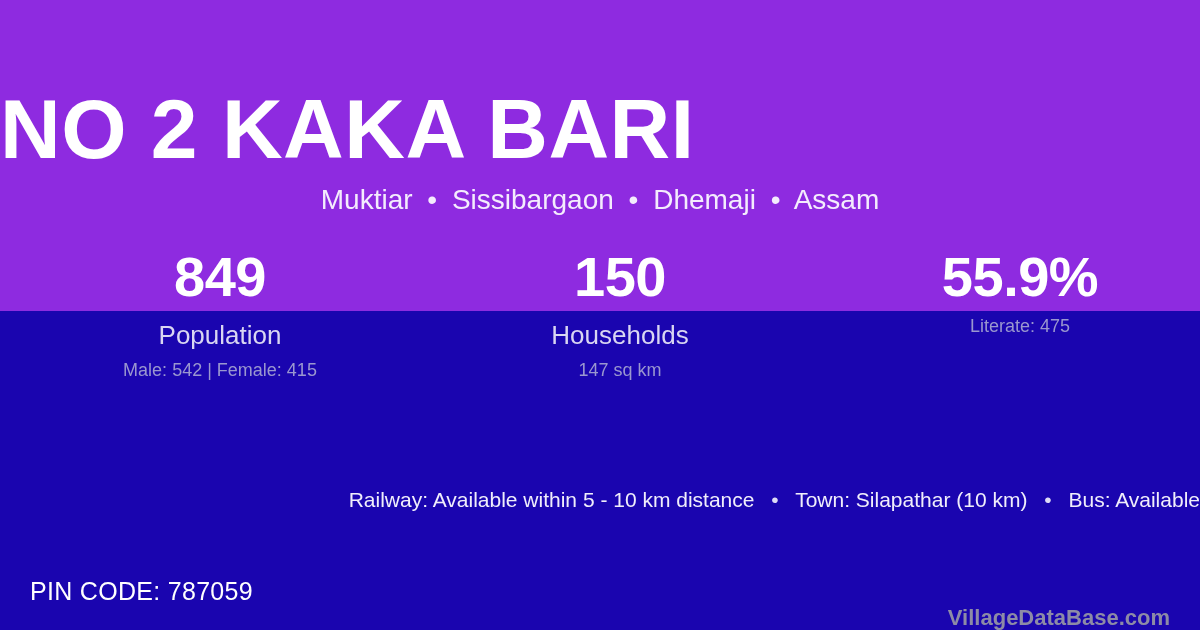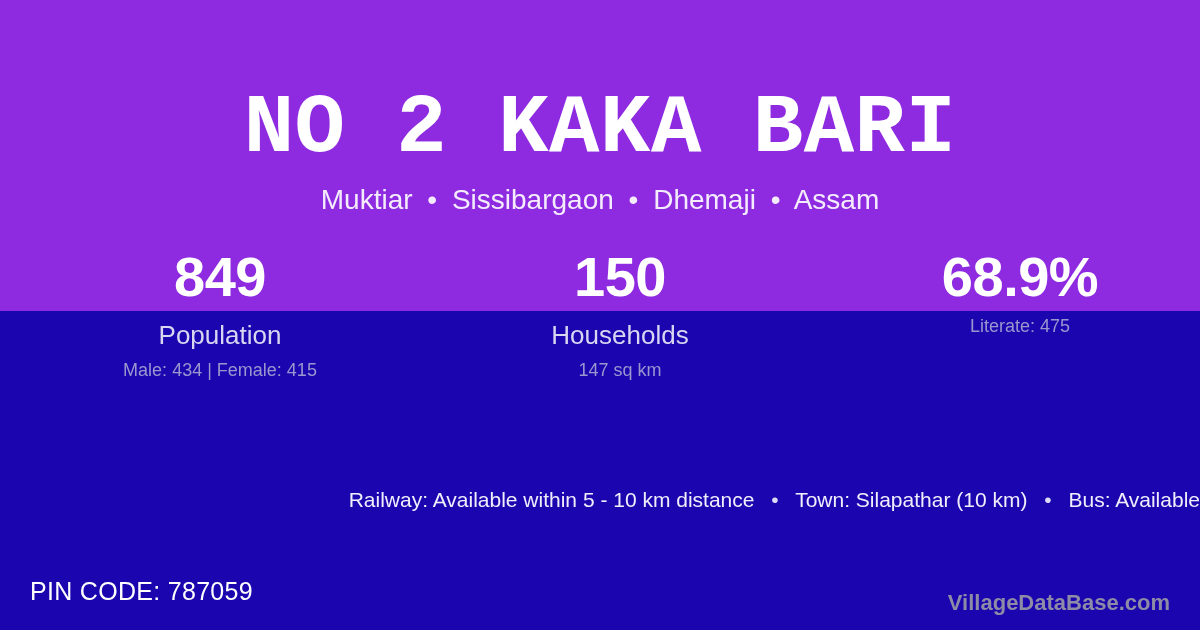--- a/index.html
+++ b/index.html
@@ -29,28 +29,27 @@
     height: 311px;
     background: #8e2be0;
   }
 
   
   #title {
     position: absolute;
     left: 0;
     top: 84px;
     width: 1200px;
-    text-align: center;
+    text-align: left;
     color: #ffffff;
     font-size: 84px;
     line-height: 90px;
     font-weight: 700;
     letter-spacing: 0.5px;
     white-space: nowrap;
-    font-family: Liberation Mono, monospace;
   }
 
   
   #subtitle {
     position: absolute;
     left: 0;
     top: 183px;
     width: 1200px;
     text-align: center;
     color: #f4ecfd;
@@ -126,21 +125,21 @@
     color: #ffffff;
     font-size: 25px;
     line-height: 30px;
     font-weight: 400;
     letter-spacing: 0.3px;
     white-space: nowrap;
   }
   #brand {
     position: absolute;
     right: 30px;
-    top: 590px;
+    top: 605px;
     color: #8d8ba6;
     font-size: 22px;
     line-height: 26px;
     font-weight: 700;
     white-space: nowrap;
   }
 </style>
 </head>
 <body>
 
@@ -158,31 +157,31 @@
     <span>Dhemaji</span>
     <span class="sep">•</span>
     <span>Assam</span>
   </div>
 
   <div id="stats">
 
     <div class="stat">
       <div class="stat-value">849</div>
       <div class="stat-label">Population</div>
-      <div class="stat-sub">Male: 434 | Female: 415</div>
+      <div class="stat-sub">Male: 542 | Female: 415</div>
     </div>
 
     <div class="stat">
       <div class="stat-value">150</div>
       <div class="stat-label">Households</div>
       <div class="stat-sub">147 sq km</div>
     </div>
 
     <div class="stat">
-      <div class="stat-value">68.9%</div>
+      <div class="stat-value">55.9%</div>
       <div class="stat-sub">Literate: 475</div>
     </div>
 
   </div>
 
   <div id="info-line">
     <span>Railway: Available within 5 - 10 km distance</span>
     <span class="sep">•</span>
     <span>Town: Silapathar (10 km)</span>
     <span class="sep">•</span>

